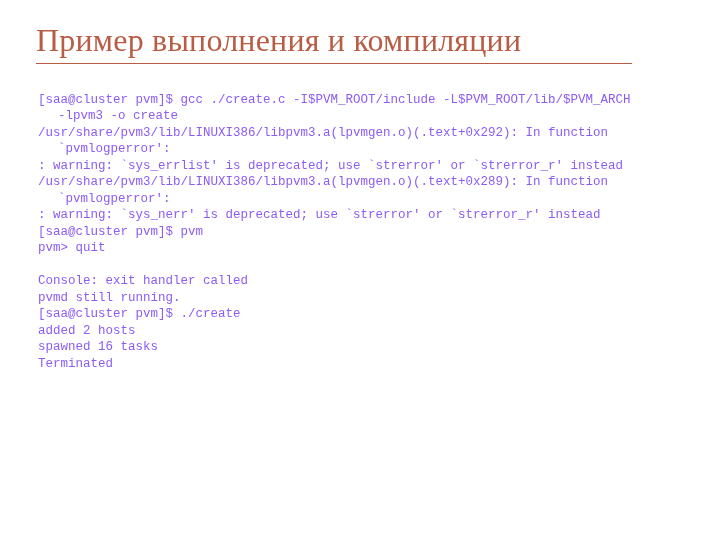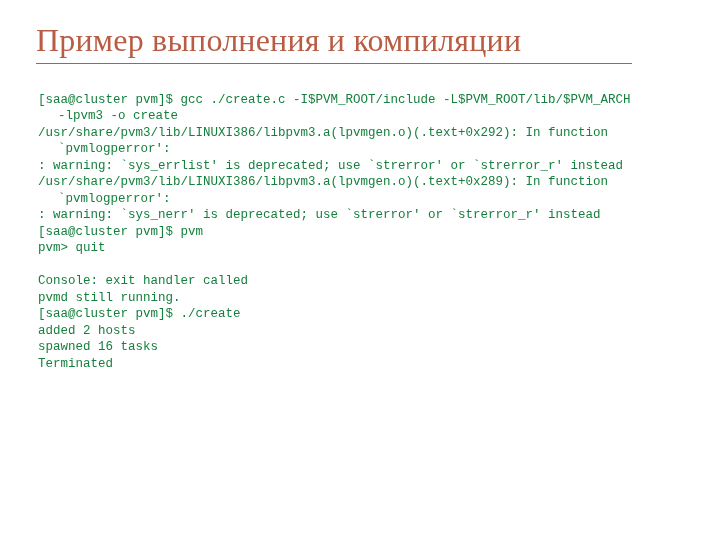--- a/index.html
+++ b/index.html
@@ -26,21 +26,21 @@
     line-height: 1.15;
   }
   .rule {
     border: none;
     border-top: 1px solid #b85c44;
     margin: 2px 0 28px 0;
   }
   .terminal {
     font-family: "Courier New", Courier, monospace;
     font-size: 12.5px;
-    color: #15803d;
+    color: #8b5cf6;
     white-space: pre-wrap;
     word-wrap: break-word;
     line-height: 1.32;
     padding-left: 2px;
   }
   .terminal .line {
     display: block;
     text-indent: -20px;
     padding-left: 20px;
     margin: 0;

